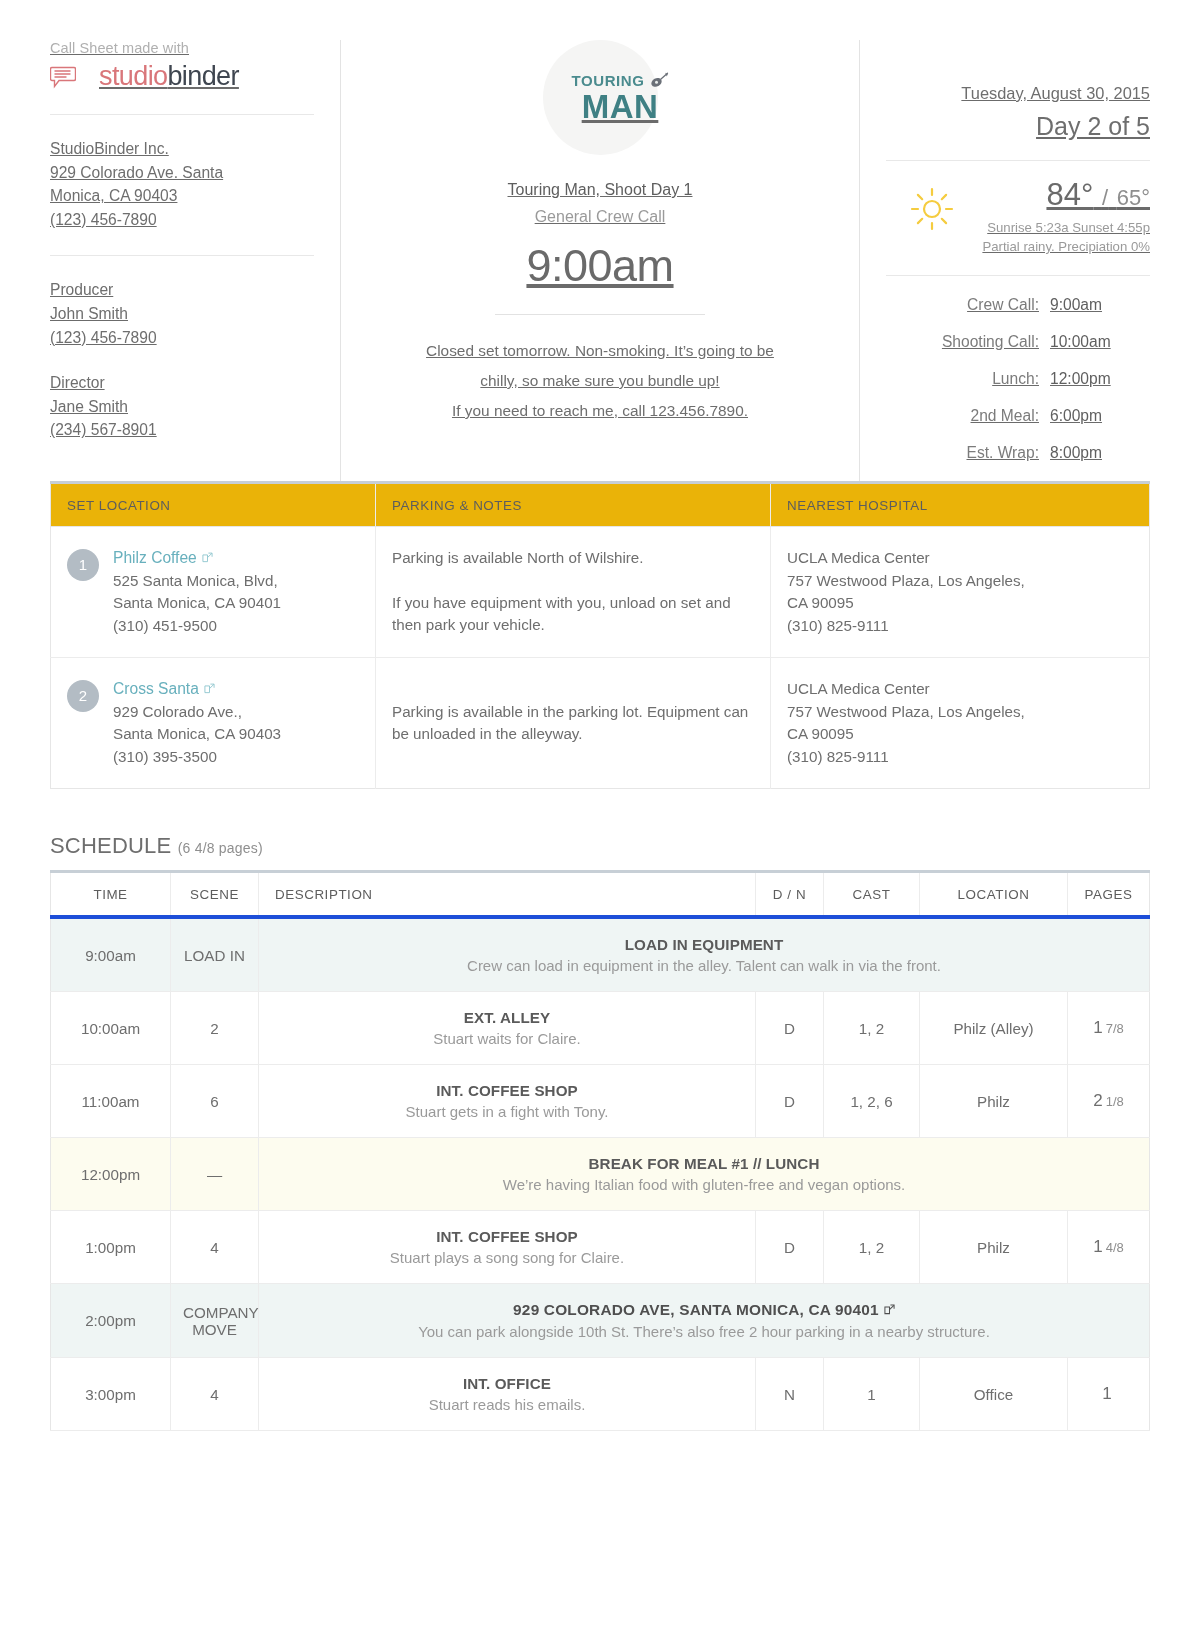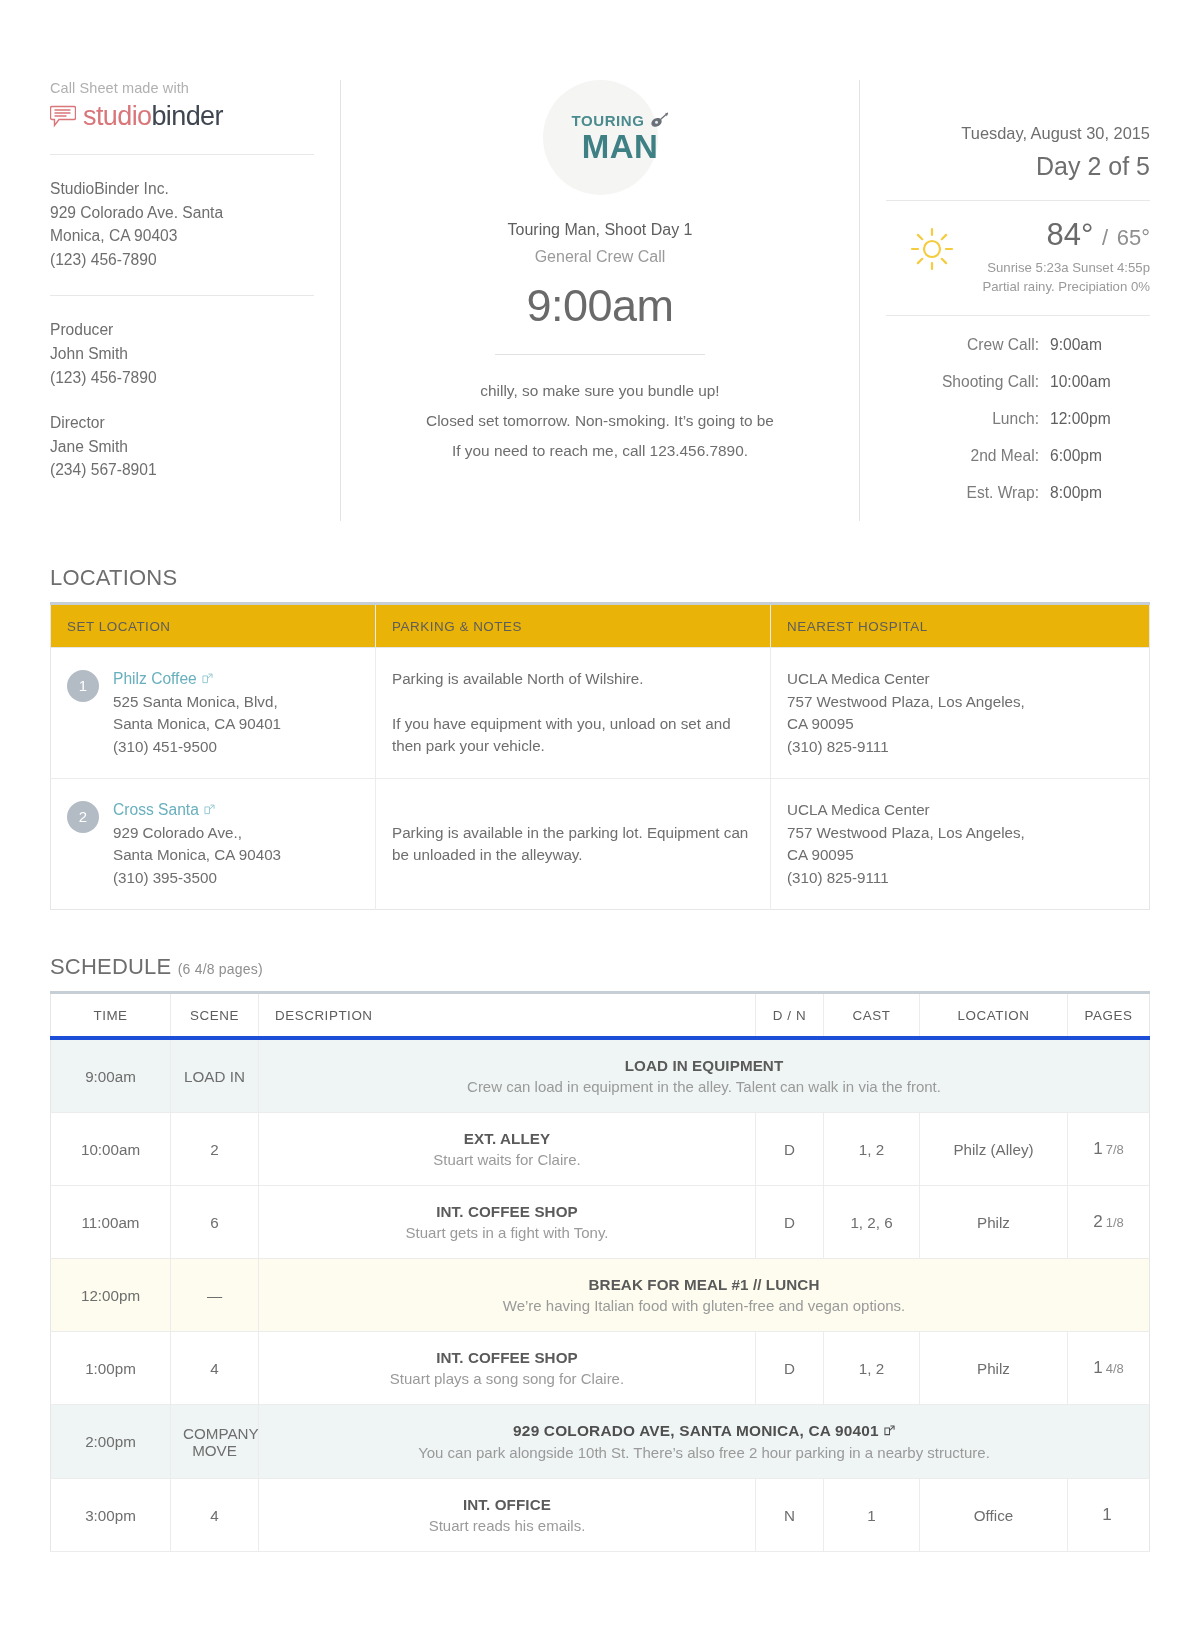--- a/index.html
+++ b/index.html
@@ -8,28 +8,28 @@
     width: 1200px;
     height: 1650px;
     background: #ffffff;
     font-family: "Liberation Sans", sans-serif;
     color: #6b6b6b;
     overflow: hidden;
   }
   .page { width: 1200px; padding: 0 50px; position: relative; }
 
   
-  .header { display: flex; padding-top: 80px; }
+  .header { display: flex; padding-top: 40px; text-decoration: underline; }
   .col-left  { width: 290px; padding-right: 26px; }
   .col-mid   { flex: 1; border-left: 1px solid #e3e3e3; border-right: 1px solid #e3e3e3;
                padding: 0 34px; text-align: center; }
   .col-right { width: 290px; padding-left: 26px; text-align: right; }
 
   .made-with { font-size: 14.5px; color: #b0b0b0; letter-spacing: .1px; margin-bottom: 7px; }
-  .logo-row { display: flex; gap: 7px; }
+  .logo-row { display: flex; align-items: center; gap: 23px; }
   .sb-mark { width: 26px; height: 26px; flex: none; }
   .sb-word { font-size: 27px; letter-spacing: -.6px; line-height: 1; }
   .sb-word .a { color: #d9767a; }
   .sb-word .b { color: #3f4650; }
 
   .hr-light { border: 0; border-top: 1px solid #e8e8e8; margin: 24px 0 22px; }
 
   .addr { font-size: 15.6px; line-height: 23.6px; color: #6e6e6e; }
   .block-gap { height: 22px; }
   .role { font-size: 15.6px; line-height: 23.6px; color: #6e6e6e; }
@@ -178,22 +178,22 @@
           </div>
           <div class="tm-bottom">MAN</div>
         </div>
       </div>
 
       <div class="proj-title">Touring Man, Shoot Day 1</div>
       <div class="proj-sub">General Crew Call</div>
       <div class="call-time">9:00am</div>
       <div class="mid-rule"></div>
       <div class="notes">
+        <div>Closed set tomorrow. Non-smoking. It’s going to be</div>
         <div>chilly, so make sure you bundle up!</div>
-        <div>Closed set tomorrow. Non-smoking. It’s going to be</div>
         <div>If you need to reach me, call 123.456.7890.</div>
       </div>
     </div>
 
     <div class="col-right">
       <div class="date-line">Tuesday, August 30, 2015</div>
       <div class="day-of">Day 2 of 5</div>
       <hr class="hr-right">
 
       <div class="weather">
@@ -230,21 +230,20 @@
           <span class="val">6:00pm</span>
         </div>
         <div class="time-row">
           <span class="lbl">Est. Wrap:</span>
           <span class="val">8:00pm</span>
         </div>
       </div>
     </div>
   </div>
 
-  <div class="section-title">LOCATIONS</div>
 
   <table class="grid">
     <colgroup>
         <col style="width:325px">
         <col style="width:395px">
         <col>
       </colgroup>
     <thead>
       <tr>
         <th>SET LOCATION</th>

